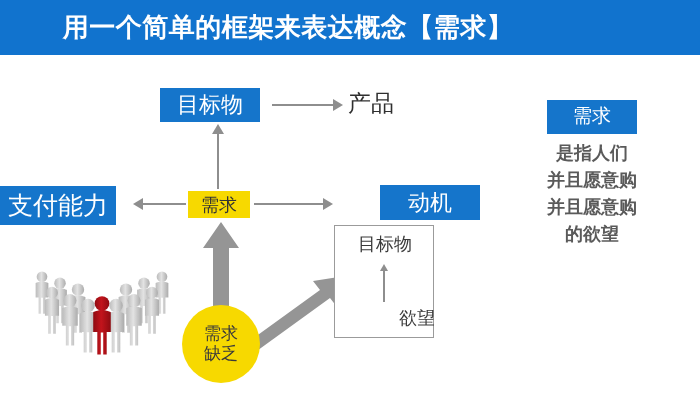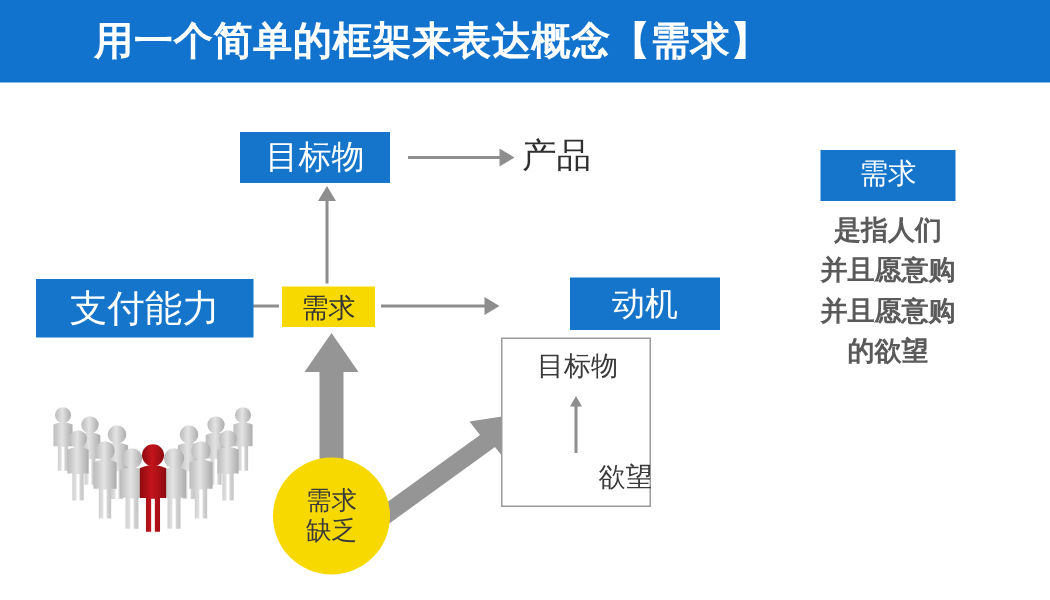--- a/index.html
+++ b/index.html
@@ -54,23 +54,23 @@
   .node-blue {
     background: #1575cb;
     color: #ffffff;
   }
   .node-yellow {
     background: #f7d900;
     color: #333333;
   }
 
   #node-zhifu {
-    left: 24px;
+    left: 0;
     top: 186px;
-    width: 145px;
+    width: 116px;
     height: 39px;
     font-size: 25px;
   }
   #node-mubiaowu {
     left: 160px;
     top: 88px;
     width: 100px;
     height: 34px;
     font-size: 22px;
   }

